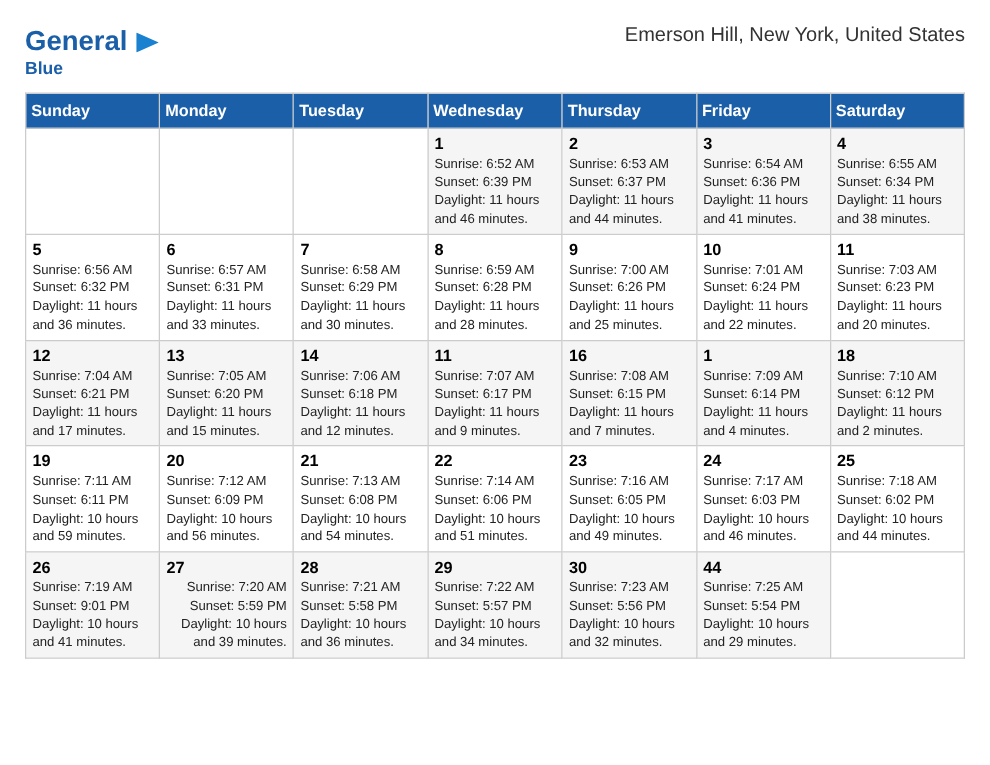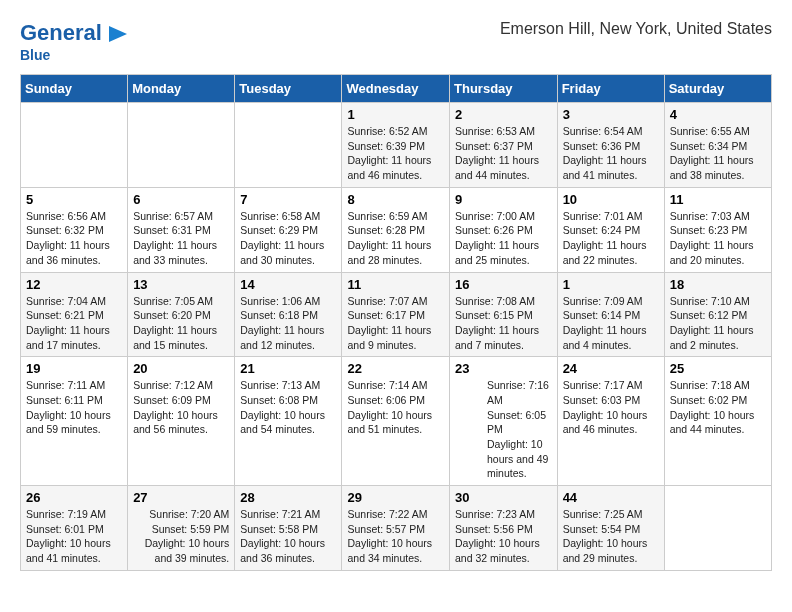--- a/index.html
+++ b/index.html
@@ -192,21 +192,21 @@
 Daylight: 11 hours and 17 minutes.</div>
         </td>
         <td>
           <span class="day-num">13</span>
           <div class="cell-content" style="white-space: pre-line;">Sunrise: 7:05 AM
 Sunset: 6:20 PM
 Daylight: 11 hours and 15 minutes.</div>
         </td>
         <td>
           <span class="day-num">14</span>
-          <div class="cell-content" style="white-space: pre-line;">Sunrise: 1:06 AM
+          <div class="cell-content" style="white-space: pre-line;">Sunrise: 7:06 AM
 Sunset: 6:18 PM
 Daylight: 11 hours and 12 minutes.</div>
         </td>
         <td>
           <span class="day-num">11</span>
           <div class="cell-content" style="white-space: pre-line;">Sunrise: 7:07 AM
 Sunset: 6:17 PM
 Daylight: 11 hours and 9 minutes.</div>
         </td>
         <td>
@@ -248,42 +248,42 @@
 Daylight: 10 hours and 54 minutes.</div>
         </td>
         <td>
           <span class="day-num">22</span>
           <div class="cell-content" style="white-space: pre-line;">Sunrise: 7:14 AM
 Sunset: 6:06 PM
 Daylight: 10 hours and 51 minutes.</div>
         </td>
         <td>
           <span class="day-num">23</span>
-          <div class="cell-content" style="white-space: pre-line; margin-left: 32px;">Sunrise: 7:16 AM
+          <div class="cell-content" style="white-space: pre-line;">Sunrise: 7:16 AM
 Sunset: 6:05 PM
 Daylight: 10 hours and 49 minutes.</div>
         </td>
         <td>
           <span class="day-num">24</span>
           <div class="cell-content" style="white-space: pre-line;">Sunrise: 7:17 AM
 Sunset: 6:03 PM
 Daylight: 10 hours and 46 minutes.</div>
         </td>
         <td>
           <span class="day-num">25</span>
           <div class="cell-content" style="white-space: pre-line;">Sunrise: 7:18 AM
 Sunset: 6:02 PM
 Daylight: 10 hours and 44 minutes.</div>
         </td>
       </tr>
       <tr>
         <td>
           <span class="day-num">26</span>
           <div class="cell-content" style="white-space: pre-line;">Sunrise: 7:19 AM
-Sunset: 6:01 PM
+Sunset: 9:01 PM
 Daylight: 10 hours and 41 minutes.</div>
         </td>
         <td>
           <span class="day-num">27</span>
           <div class="cell-content" style="white-space: pre-line; text-align: right;">Sunrise: 7:20 AM
 Sunset: 5:59 PM
 Daylight: 10 hours and 39 minutes.</div>
         </td>
         <td>
           <span class="day-num">28</span>

